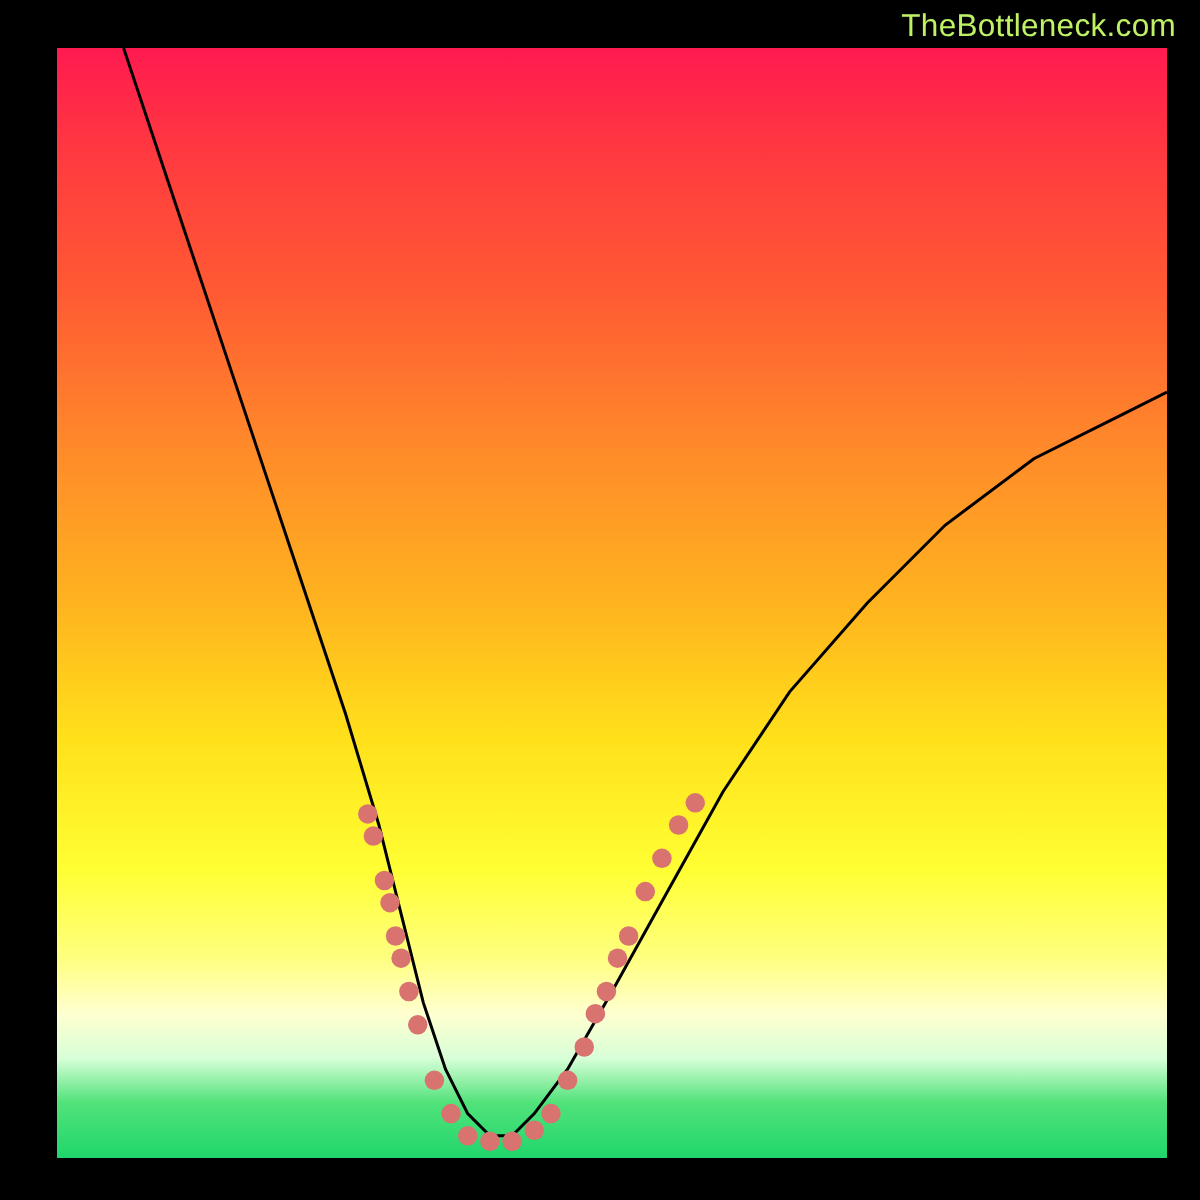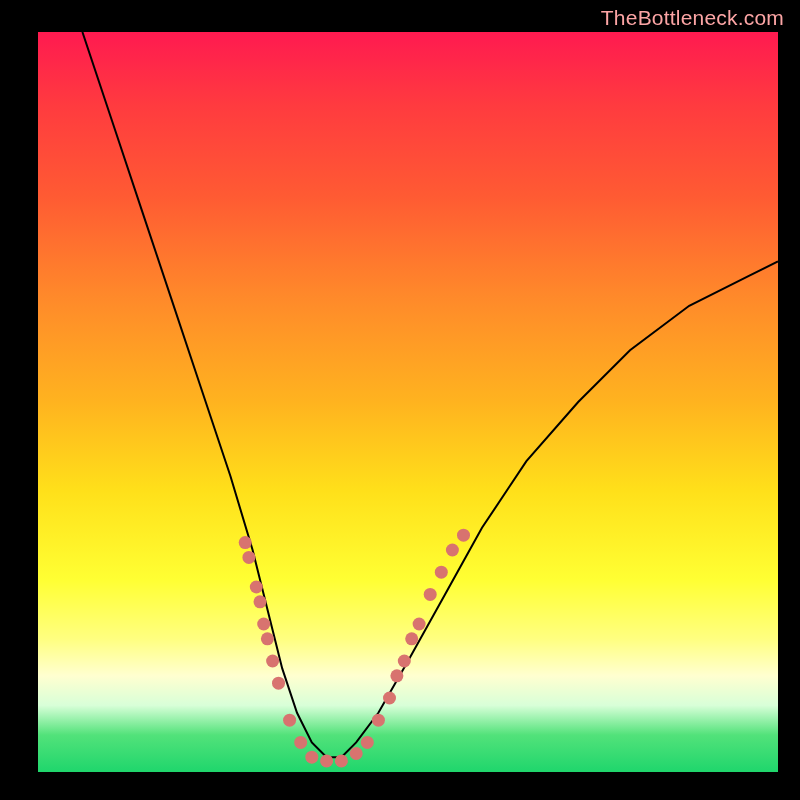--- a/index.html
+++ b/index.html
@@ -44,21 +44,21 @@
     position: absolute;
     left: 0;
     top: 0;
     width: 740px;
     height: 740px;
   }
   .watermark {
     position: absolute;
     top: 6px;
     right: 16px;
-    color: #fca5a5;
+    color: #bef264;
     font-size: 21px;
     font-weight: 500;
     letter-spacing: 0.2px;
   }
 </style>
 </head>
 <body>
 
 <div class="frame">
   <div class="plot">

